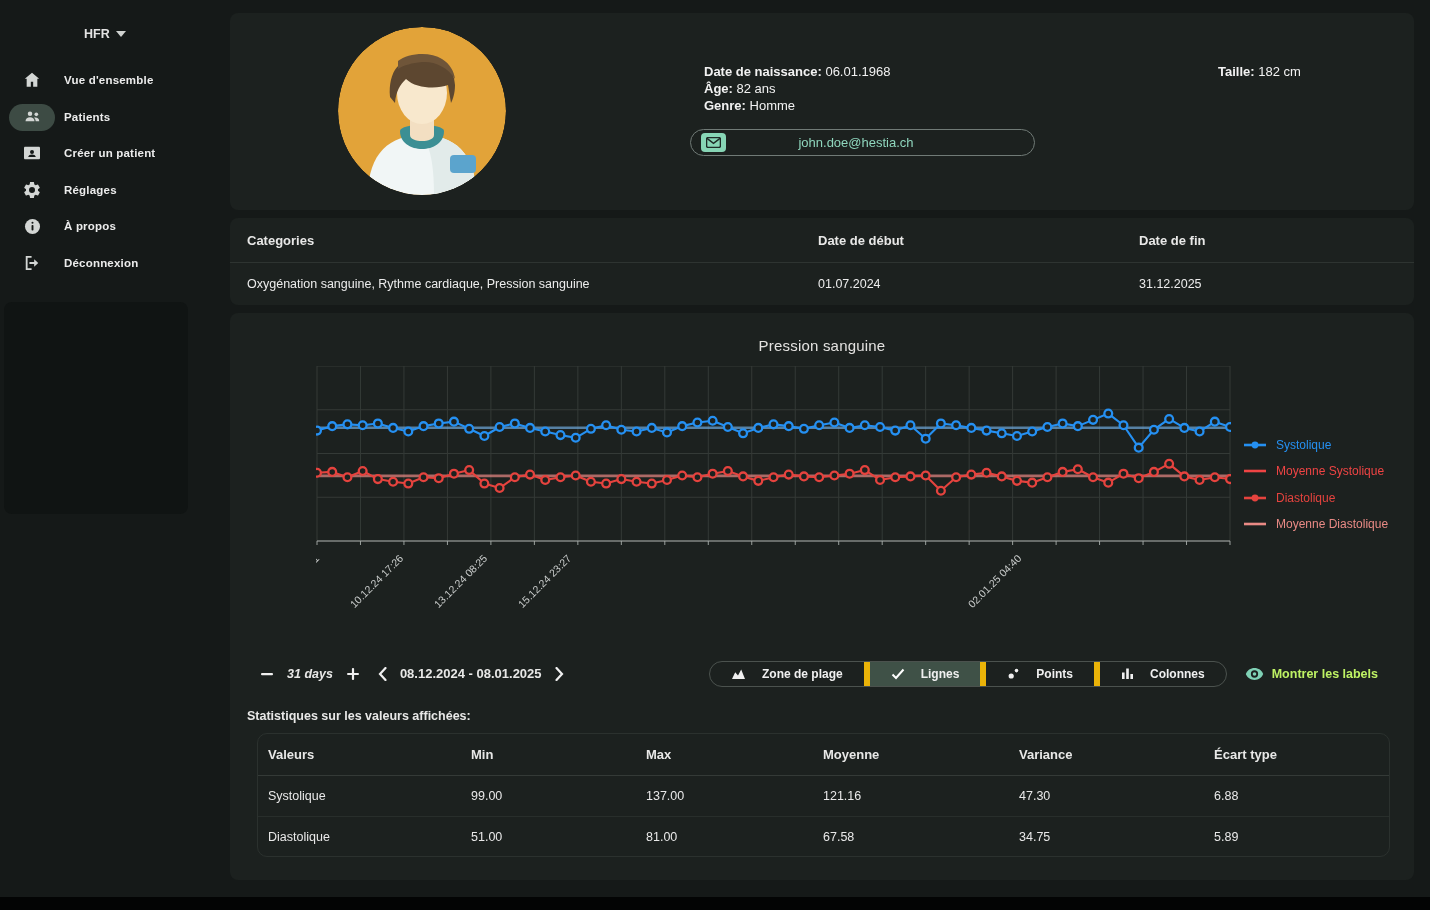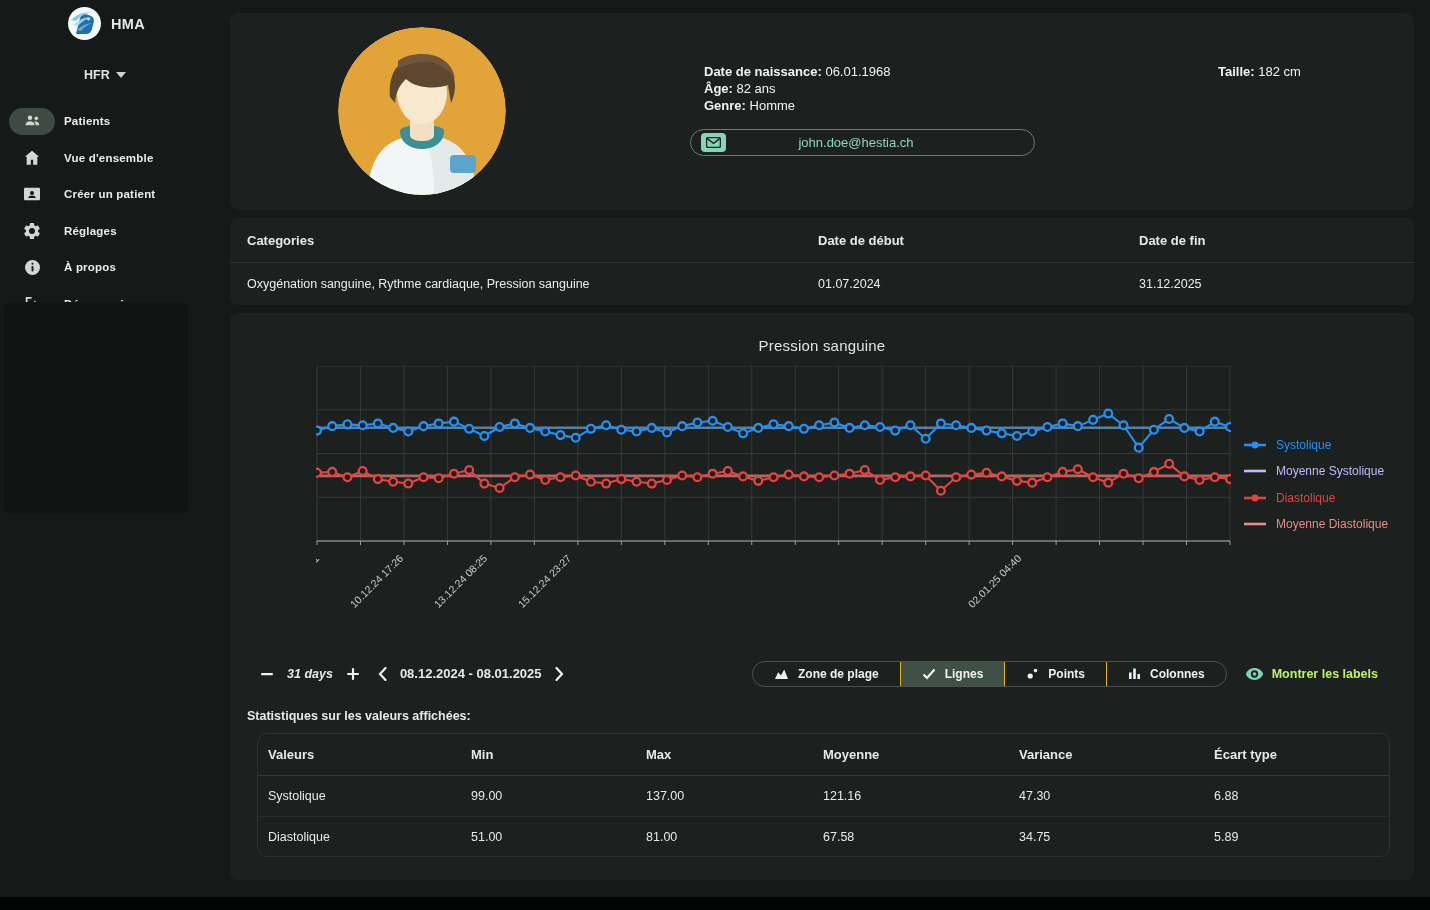--- a/index.html
+++ b/index.html
@@ -49,80 +49,67 @@
   .chart-wrap { display:flex; padding-left:86px; padding-top:12px; }
   .legend { margin-left:13px; margin-top:70px; display:flex; flex-direction:column; gap:9.5px; width:170px; }
   .legend-item { display:flex; align-items:center; gap:10px; font-size:12px; color:#ececec; height:17px; cursor:pointer; }
   .legend-item svg { flex:0 0 auto; display:block; }
   
   .toolbar { margin-top:32px; display:flex; align-items:center; padding:0 36px 0 28px; height:27px; }
   .zoom-group { display:flex; align-items:center; gap:11px; font-size:12.5px; font-weight:700;font-style:italic; }
   .tb-btn { background:none; border:none; color:#f0f0f0; cursor:pointer; display:flex; align-items:center; padding:2px; }
   .range-group { display:flex; align-items:center; gap:11px; margin-left:14px; font-size:13px; font-weight:700; }
   .segmented { margin-left:auto; display:flex; border:1px solid #4b524e; border-radius:14px; overflow:hidden; height:26px; }
-  .seg { display:flex; align-items:center; gap:9px; padding:0 21px; background:transparent; border:none;
+  .seg { display:flex; align-items:center; gap:16px; padding:0 21px; background:transparent; border:none;
     color:#f0f0f0; font-size:12px; font-weight:700; cursor:pointer; font-family:inherit; }
-  .seg + .seg { border-left:1px solid #eab308; }
+  .seg + .seg { border-left:6px solid #eab308; }
   .seg.active { background:#3f5147; }
   .labels-toggle { margin-left:18px; display:flex; align-items:center; gap:8px; background:none; border:none;
     color:#bef264; font-size:12.5px; font-weight:700; cursor:pointer; font-family:inherit; }
   
   .stats-heading { margin:22px 0 0 17px; font-size:12.5px; font-weight:700; }
   .stats-table { margin:10px 24px 0 27px; border:1px solid #2b312e; border-radius:10px; overflow:hidden; }
   .st-grid { display:grid; grid-template-columns:203px 175px 177px 196px 195px 1fr; align-items:center; padding-left:10px; }
   .st-head { height:42px; font-size:13px; font-weight:700; border-bottom:1px solid #343a37; }
   .st-row { height:40px; font-size:12.5px; color:#e9e9e9; }
   .st-row + .st-row { border-top:1px solid #282e2b; }
   .bottom-bar { position:absolute; left:0; bottom:0; width:1430px; height:13px; background:#030404; }
 </style>
 </head>
 <body>
 
 <nav class="sidebar">
-  <div class="logo-row">
-    <span class="logo-circle">
-      <svg width="35" height="35" viewBox="0 0 35 35">
-        <circle cx="17.5" cy="17.5" r="16.5" fill="#f4f8fa"></circle>
-        <path d="M9 28 L13 12 C14 9 17 7.5 20 8.5 L24 10 C26.5 11 27.5 14 26.5 17 L25 23 C24.3 26 22 28 19 28 Z" fill="#1f6fad"></path>
-        <path d="M21.5 14.5 a1.3 1.3 0 1 1 .1 0" fill="#f4f8fa"></path>
-        <path d="M4 14 C9 9 15 6 23 6.5 C17 8 12 11 9 15 Z" fill="#86c6e6"></path>
-        <path d="M6 19 C11 14 17 11 25 11 C19 13 14 16 11 20 Z" fill="#aadcf2" opacity=".85"></path>
-        <path d="M10 24 C14 20 19 17.5 25 17 C20 19 16 22 14 25 Z" fill="#86c6e6" opacity=".7"></path>
-      </svg>
-    </span>
-    <span class="logo-text">HMA</span>
-  </div>
 
   <div class="org-row">
     <span>HFR</span>
     <svg width="10" height="6" viewBox="0 0 10 6">
         <path d="M0 0 L10 0 L5 6 Z" fill="#cfd2d0"></path>
       </svg>
   </div>
 
   <div class="nav">
+    <div class="nav-item">
+      <span class="nav-ico">
+        <svg width="20" height="20" viewBox="0 0 24 24" fill="currentColor">
+            <path d="M12 3.2 3.4 10.6h2.2V20h5v-6h2.8v6h5v-9.4h2.2Z"></path>
+          </svg>
+      </span>
+      <span class="nav-label">Vue d'ensemble</span>
+    </div>
     <div class="nav-item">
       <span class="nav-pill"></span>
       <span class="nav-ico">
         <svg width="21" height="20" viewBox="0 0 24 24" fill="currentColor">
             <circle cx="9" cy="8.2" r="2.7"></circle>
             <path d="M3.6 17c0-3 2.4-4.6 5.4-4.6s5.4 1.6 5.4 4.6Z"></path>
             <circle cx="16.6" cy="8.8" r="2.2"></circle>
             <path d="M15.5 12.6c2.6 0 4.6 1.6 4.6 4.4h-4.3c-.2-1.9-.9-3.3-2.1-4.1.6-.2 1.2-.3 1.8-.3Z"></path>
           </svg>
       </span>
       <span class="nav-label">Patients</span>
-    </div>
-    <div class="nav-item">
-      <span class="nav-ico">
-        <svg width="20" height="20" viewBox="0 0 24 24" fill="currentColor">
-            <path d="M12 3.2 3.4 10.6h2.2V20h5v-6h2.8v6h5v-9.4h2.2Z"></path>
-          </svg>
-      </span>
-      <span class="nav-label">Vue d'ensemble</span>
     </div>
     <div class="nav-item">
       <span class="nav-ico">
         <svg width="20" height="20" viewBox="0 0 24 24" fill="currentColor">
             <path d="M4 4.5h16c1 0 1.6.6 1.6 1.6v11.8c0 1-.6 1.6-1.6 1.6H4c-1 0-1.6-.6-1.6-1.6V6.1c0-1 .6-1.6 1.6-1.6Zm8 4a2.4 2.4 0 1 0 0 4.8 2.4 2.4 0 0 0 0-4.8Zm-4.6 8.3h9.2c-.4-2-2.3-3-4.6-3s-4.2 1-4.6 3Z"></path>
           </svg>
       </span>
       <span class="nav-label">Créer un patient</span>
     </div>
     <div class="nav-item">
@@ -404,21 +391,21 @@
         </svg>
 
       <div class="legend">
         <div class="legend-item" style="color: rgb(37, 144, 242);">
           <svg width="22" height="10" viewBox="0 0 22 10">
               <line x1="0" y1="5" x2="22" y2="5" stroke="currentColor" stroke-width="2.6"></line>
               <circle cx="11" cy="5" r="3.4" fill="currentColor"></circle>
             </svg>
           <span>Systolique</span>
         </div>
-        <div class="legend-item" style="color: #c4b5fd;">
+        <div class="legend-item" style="color: #ef4444;">
           <svg width="22" height="10" viewBox="0 0 22 10">
               <line x1="0" y1="5" x2="22" y2="5" stroke="currentColor" stroke-width="2.6"></line>
             </svg>
           <span>Moyenne Systolique</span>
         </div>
         <div class="legend-item" style="color: rgb(229, 67, 62);">
           <svg width="22" height="10" viewBox="0 0 22 10">
               <line x1="0" y1="5" x2="22" y2="5" stroke="currentColor" stroke-width="2.6"></line>
               <circle cx="11" cy="5" r="3.4" fill="currentColor"></circle>
             </svg>

